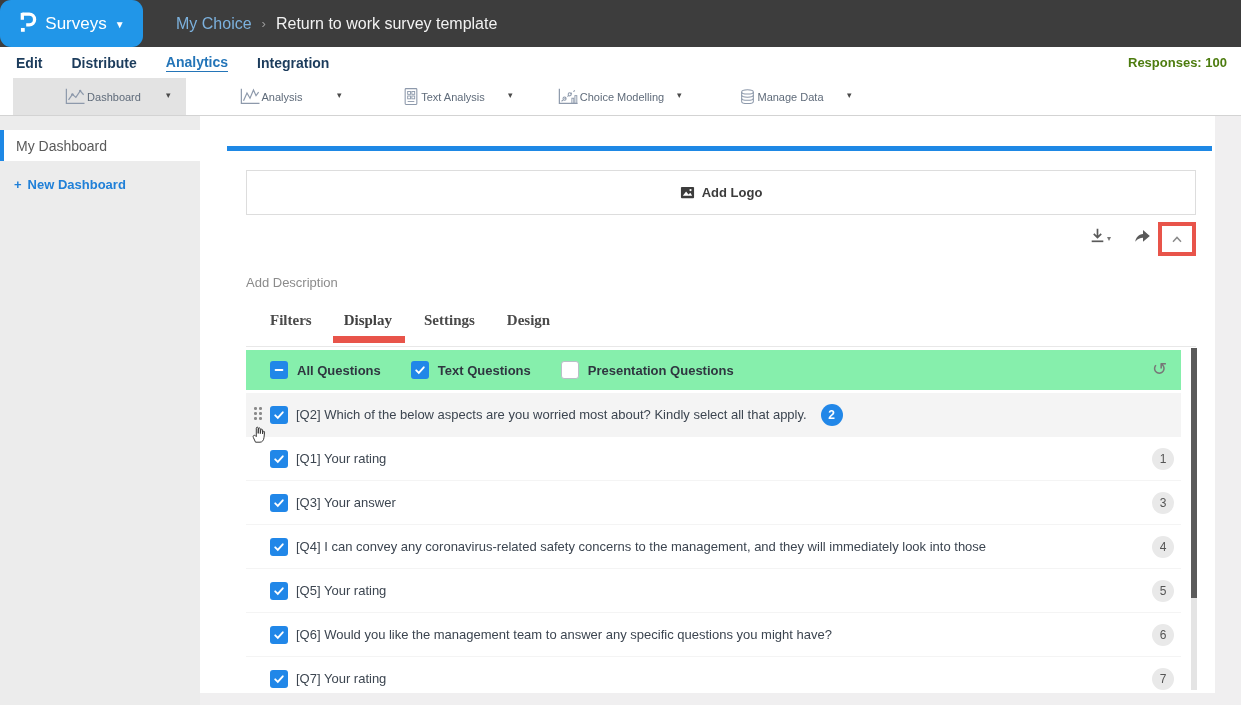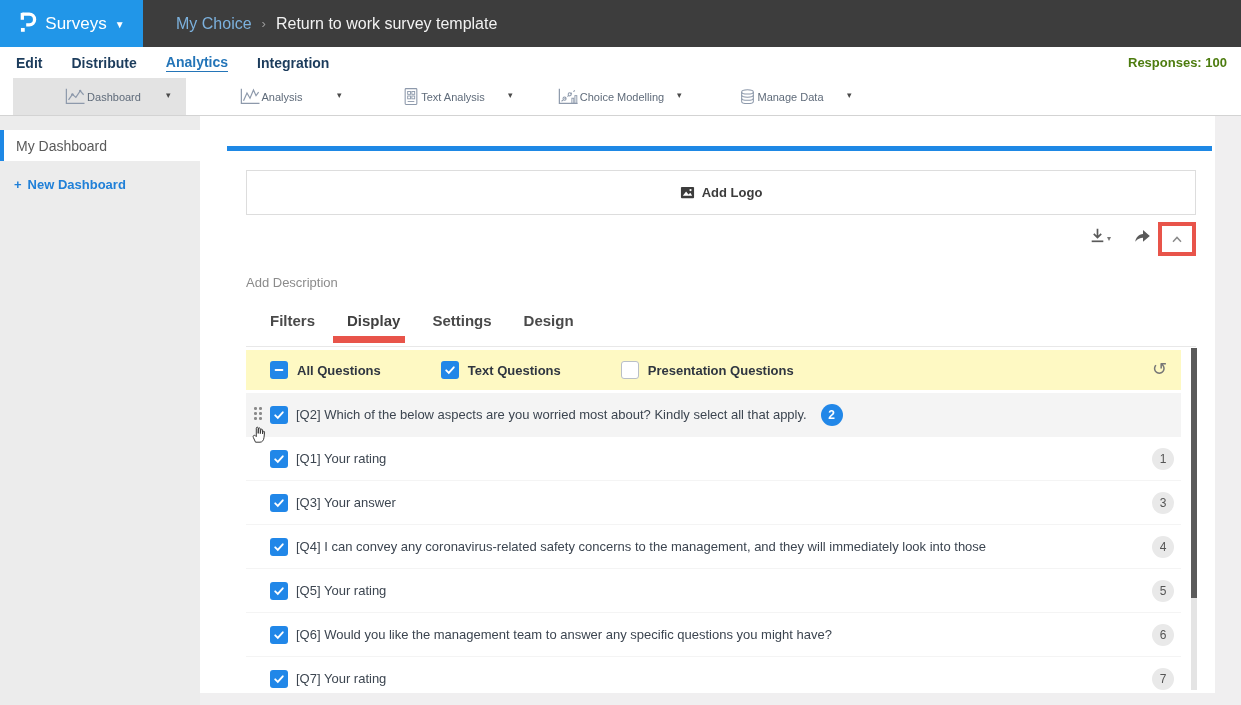--- a/index.html
+++ b/index.html
@@ -1,21 +1,21 @@
 <!DOCTYPE html>
 <html><head>
 <meta charset="utf-8">
 <style>
   * { margin:0; padding:0; box-sizing:border-box; }
   body { font-family:"Liberation Sans",sans-serif; }
   .page { position:relative; width:1241px; height:705px; background:#f0eff0; overflow:hidden; }
 
   
   .hdr { position:absolute; left:0; top:0; width:1241px; height:47px; background:#3d3d3d; display:flex; align-items:center; }
-  .logo { width:143px; height:47px; background:#2196e8; display:flex; align-items:center; justify-content:center; gap:8px; cursor:pointer; }
+  .logo { width:143px; height:47px; background:#2196e8; display:flex; align-items:center; justify-content:center; gap:8px; cursor:pointer;border-radius:11px; }
   .logo .appname { color:#fff; font-size:17px; }
   .logo .caret { color:#fff; font-size:10px; margin-top:2px; }
   .crumbs { display:flex; align-items:center; gap:10px; margin-left:33px; font-size:16px; }
   .crumb-link { color:#7cb1dd; cursor:pointer; }
   .crumb-sep { color:#9a9a9a; font-size:13px; }
   .crumb-cur { color:#f2f2f2; }
   .hdr-right { margin-left:auto; display:flex; align-items:center; gap:11px; padding-right:15px; }
   .circ { width:27px; height:27px; border:1.5px solid #fff; border-radius:50%; display:flex; align-items:center; justify-content:center; cursor:pointer; color:#fff; font-weight:bold; font-size:14px; }
   .upgrade { height:26px; padding:0 17px; background:#faa61a; border:none; border-radius:13px; color:#fff; font-weight:bold; font-size:13px; font-family:"Liberation Sans",sans-serif; cursor:pointer; }
   .avatar { width:28px; height:28px; border-radius:50%; border:1.5px solid #ddd; background:radial-gradient(circle at 50% 38%, #8d7a66 0 30%, #3a3a40 62%, #17171c 100%); position:relative; overflow:hidden; cursor:pointer; }
@@ -46,27 +46,27 @@
   .logobox span { font-size:13px; font-weight:bold; color:#3c3c3c; }
   .dash-title { position:absolute; left:46px; top:112px; font-size:27px; font-weight:bold; color:#2191e2; letter-spacing:-0.2px; cursor:pointer; }
   .add-desc { position:absolute; left:46px; top:159px; font-size:13px; color:#8b8b8b; cursor:pointer; }
   .act-dl { position:absolute; left:888px; top:110px; display:flex; align-items:flex-start; cursor:pointer; }
   .act-dl .dd { font-size:8px; color:#777; margin-top:8px; }
   .act-share { position:absolute; left:932px; top:110px; cursor:pointer; }
   .collapse-wrap { position:absolute; left:958px; top:106px; width:38px; height:34px; border:4px solid #e8544a; background:#fff; display:flex; align-items:center; justify-content:center; cursor:pointer; }
 
   
   .tabs { position:absolute; left:70px; top:196px; display:flex; gap:32px; font-size:15px; font-weight:bold; }
-  .tab { color:#4a4a4a; padding-bottom:8px; cursor:pointer; }
+  .tab { color:#4a4a4a; padding-bottom:8px; cursor:pointer;font-family:Liberation Serif, serif; }
   .tab.active { color:#404040; border-bottom:2px solid #ec4899; }
   .tabline { position:absolute; left:46px; top:230px; width:950px; height:1px; background:#e8e8e8; }
   .red-underline { position:absolute; left:133px; top:220px; width:72px; height:7px; background:#e8544a; }
 
   
-  .filterbar { position:absolute; left:46px; top:234px; width:935px; height:40px; background:#fef9c3; display:flex; align-items:center; padding-left:24px;gap:30px; }
+  .filterbar { position:absolute; left:46px; top:234px; width:935px; height:40px; background:#86efac; display:flex; align-items:center; padding-left:24px; }
   .fitem { display:flex; align-items:center; gap:9px; margin-right:30px; cursor:pointer; }
   .fitem span { font-size:13px; font-weight:bold; color:#2f3640; }
   .refresh { position:absolute; right:14px; top:8px; font-family:"DejaVu Sans",sans-serif; font-size:18px; color:#777; cursor:pointer; line-height:22px; }
 
   
   .cb { width:18px; height:18px; border-radius:3px; background:#2187e8; display:flex; align-items:center; justify-content:center; flex:none; cursor:pointer; }
   .cb.un { background:#fff; border:1px solid #b9bfc7; }
 
   
   .rows { position:absolute; left:46px; top:277px; width:935px; height:300px; overflow:hidden; }

